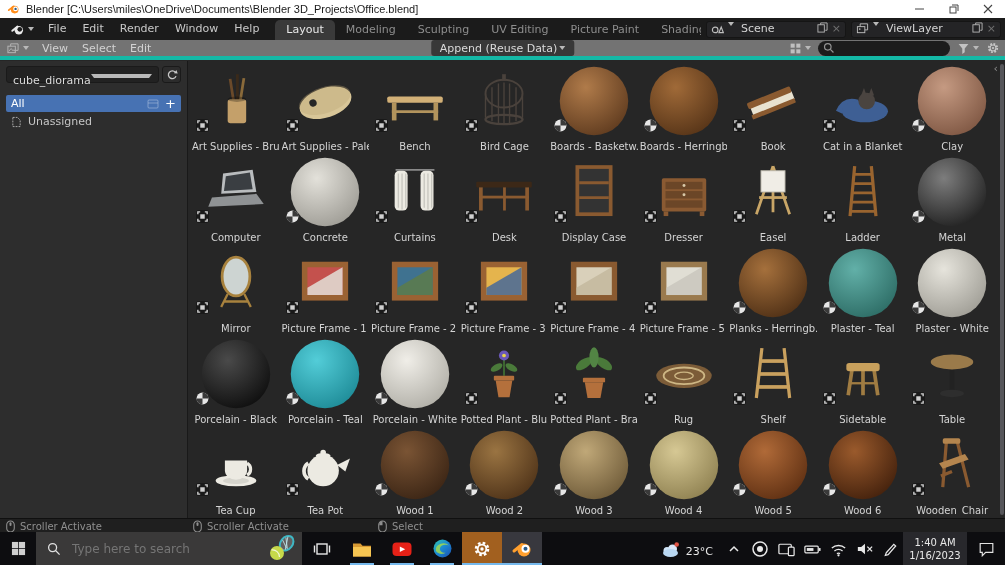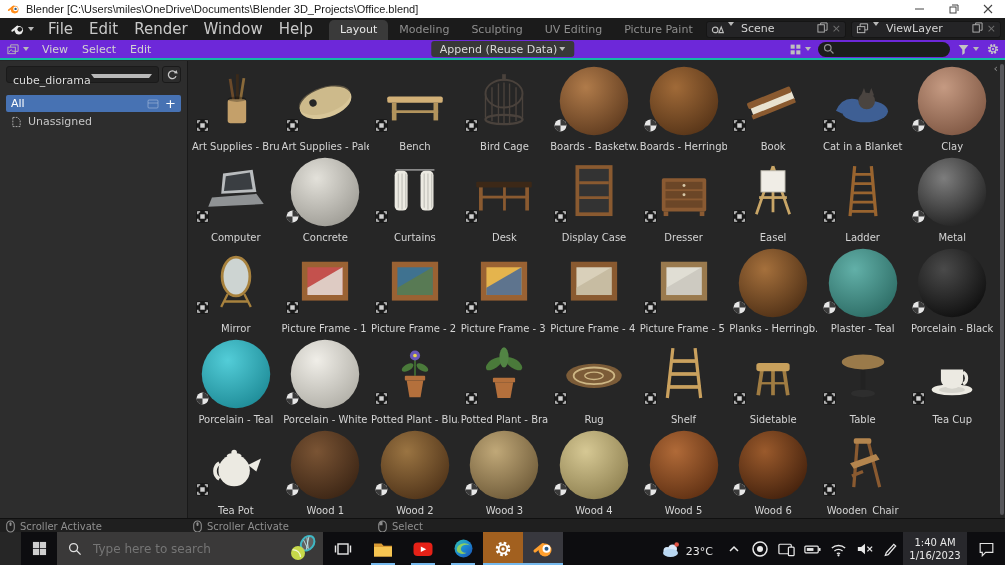--- a/index.html
+++ b/index.html
@@ -11,34 +11,34 @@
   .titlebar{position:absolute;top:0;left:0;right:0;height:18px;background:#ffffff;
             display:flex;align-items:center;gap:6px;padding-left:7px;
             font:11px "Liberation Sans",sans-serif;color:#1a1a1a;}
   .wincontrols{margin-left:auto;display:flex;height:100%;}
   .winbtn{width:34px;height:100%;display:flex;align-items:center;justify-content:center;}
 
   
   .topbar{position:absolute;top:18px;left:0;right:0;height:22px;background:#1b1b1b;
           display:flex;align-items:center;padding:0 4px;}
   .blender-btn{display:flex;align-items:center;gap:3px;padding:0 6px;}
-  .menu-item{color:#c9c9c9;font-size:15px;padding:16px 8px;line-height:22px;}
+  .menu-item{color:#c9c9c9;font-size:11px;padding:16px 8px;line-height:22px;}
   #tabs{display:flex;align-items:flex-end;height:100%;flex:1;overflow:hidden;margin-left:8px;}
   .tab{color:#8e8e8e;font-size:11px;padding:3px 11px 4px;white-space:nowrap;border-radius:5px 5px 0 0;}
   .tab.active{background:#3a3a3a;color:#e8e8e8;}
   .id-widget{display:flex;align-items:flex-start;gap:4px;background:#242426;border:1px solid #151515;
              border-radius:3px;height:17px;padding:0 4px;margin-left:5px;flex:none;}
   .id-widget .idname{color:#d5d5d5;font-size:11px;flex:1;padding:0 3px;}
   .dim{color:#6f6f6f;font-size:11px;}
   .caret{width:0;height:0;border-left:3px solid transparent;border-right:3px solid transparent;
          border-top:4px solid #b9b9b9;display:inline-block;}
 
   
-  .hdr{position:absolute;top:40px;left:0;right:0;height:20px;background:#6d28d9;
-       border-bottom:2px solid #14b8a6;display:flex;align-items:center;}
+  .hdr{position:absolute;top:40px;left:0;right:0;height:20px;background:#737373;
+       border-bottom:4px solid #14b8a6;display:flex;align-items:center;}
   .hdr-left{width:188px;display:flex;align-items:center;gap:2px;padding-left:6px;flex:none;}
   .hdr-menu{color:#d2d2d2;font-size:11px;padding:0 7px;}
   .hdr-center{position:absolute;left:50%;transform:translateX(-50%);display:flex;align-items:center;
               gap:2px;color:#dadada;font-size:11px;background:#383838;border-radius:3px;
               height:16px;padding:0 9px;}
   .hdr-right{position:absolute;right:5px;display:flex;align-items:center;gap:7px;}
   .searchbox{width:132px;height:15px;background:#1c1c1c;border-radius:8px;display:flex;
              align-items:center;padding-left:5px;gap:4px;}
 
   
@@ -71,21 +71,21 @@
   
   .statusbar{position:absolute;left:0;right:0;top:518px;height:14px;background:#1f1f1f;
              border-top:1px solid #101010;}
   .sitem{position:absolute;top:0;height:14px;display:flex;align-items:center;gap:5px;
          color:#8f8f8f;font-size:10px;}
   .smem{position:absolute;right:8px;top:0;height:14px;display:flex;align-items:center;
         color:#8f8f8f;font-size:10px;margin-top:31px;}
 
   
   .taskbar{position:absolute;left:0;right:0;bottom:0;height:33px;background:#0d0d10;
-           display:flex;align-items:stretch;color:#e8e8e8;margin-left:21px;}
+           display:flex;align-items:stretch;color:#e8e8e8;}
   .tstart{width:36px;display:flex;align-items:center;justify-content:center;}
   .tsearch{width:266px;background:#3a3939;display:flex;align-items:center;gap:9px;
            padding:0 11px;position:relative;}
   .tsearch input{background:transparent;border:none;outline:none;color:#c9c9c9;
                  font:12px "DejaVu Sans",sans-serif;width:165px;}
   .tennis{position:absolute;right:3px;top:2px;}
   .app{width:40px;display:flex;align-items:center;justify-content:center;position:relative;flex:none;}
   .app .runline{position:absolute;bottom:0;left:8px;right:8px;height:2px;background:#76b9ed;}
   .app.tile .runline{left:0;right:0;}
   .tray{margin-left:auto;display:flex;align-items:center;}
@@ -648,20 +648,37 @@
           <span class="badge"><svg width="13" height="13" viewBox="0 0 14 14">
               <circle cx="7" cy="7" r="6.4" fill="#e6e6e6"></circle>
               <path d="M7 0.6 A6.4 6.4 0 0 1 13.4 7 L7 7 Z" fill="#3a3a3a"></path>
               <path d="M7 13.4 A6.4 6.4 0 0 1 0.6 7 L7 7 Z" fill="#3a3a3a"></path>
             </svg></span>
           <div class="alabel">Plaster - Teal</div>
         </div>
         <div class="cell">
           <svg class="thumb" viewBox="0 0 80 80">
             <defs>
+              <radialGradient id="sg26" cx="38%" cy="30%" r="78%">
+                <stop offset="0%" stop-color="#e6e4dc"></stop>
+                <stop offset="100%" stop-color="#9e9c94"></stop>
+              </radialGradient>
+            </defs>
+            <circle cx="40" cy="40" r="37" fill="url(#sg26)"></circle>
+          </svg>
+          <span class="badge"><svg width="13" height="13" viewBox="0 0 14 14">
+              <circle cx="7" cy="7" r="6.4" fill="#e6e6e6"></circle>
+              <path d="M7 0.6 A6.4 6.4 0 0 1 13.4 7 L7 7 Z" fill="#3a3a3a"></path>
+              <path d="M7 13.4 A6.4 6.4 0 0 1 0.6 7 L7 7 Z" fill="#3a3a3a"></path>
+            </svg></span>
+          <div class="alabel">Plaster - White</div>
+        </div>
+        <div class="cell">
+          <svg class="thumb" viewBox="0 0 80 80">
+            <defs>
               <radialGradient id="sg27" cx="38%" cy="30%" r="78%">
                 <stop offset="0%" stop-color="#4a4a4a"></stop>
                 <stop offset="100%" stop-color="#0d0d0d"></stop>
               </radialGradient>
             </defs>
             <circle cx="40" cy="40" r="37" fill="url(#sg27)"></circle>
           </svg>
           <span class="badge"><svg width="13" height="13" viewBox="0 0 14 14">
               <circle cx="7" cy="7" r="6.4" fill="#e6e6e6"></circle>
               <path d="M7 0.6 A6.4 6.4 0 0 1 13.4 7 L7 7 Z" fill="#3a3a3a"></path>

